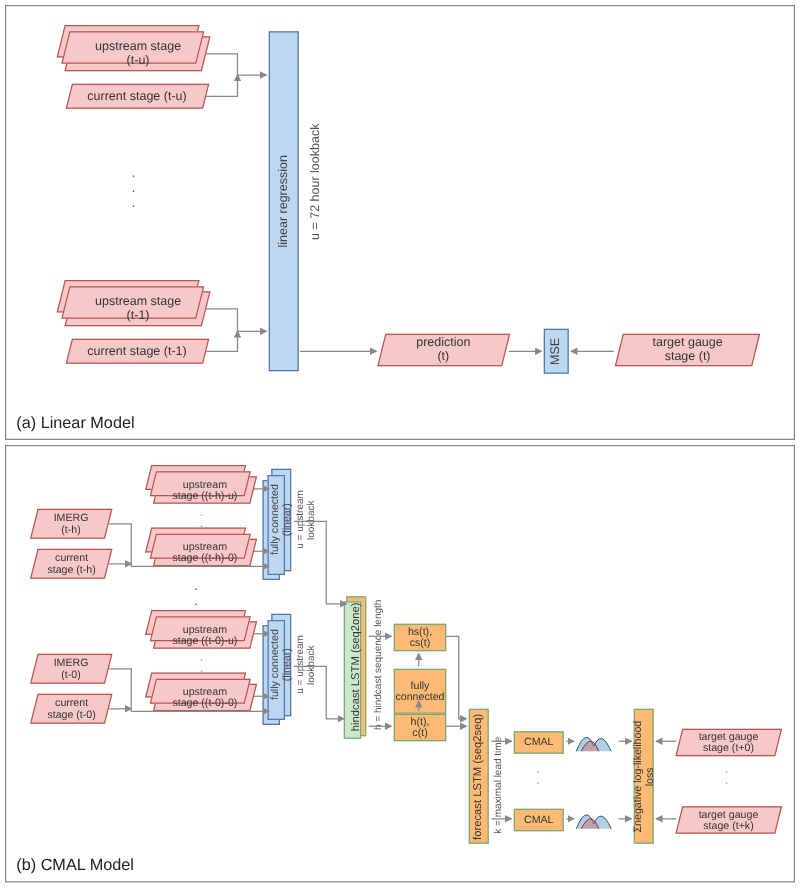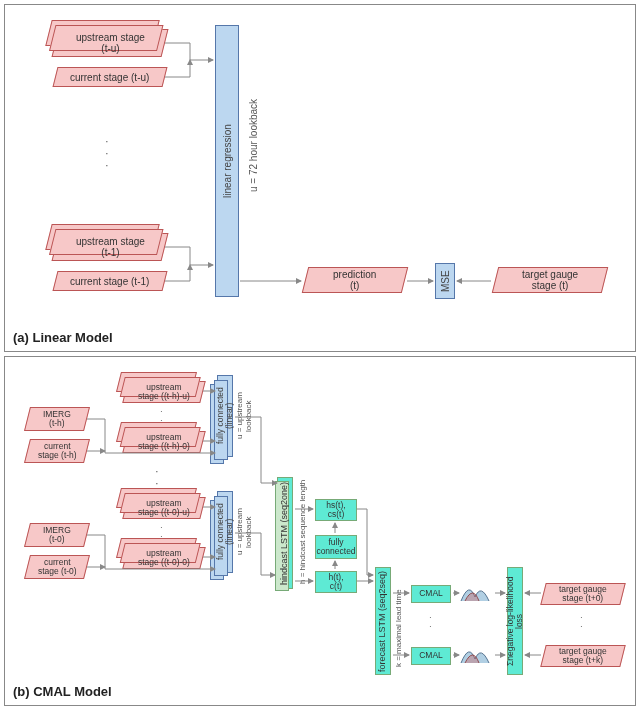--- a/index.html
+++ b/index.html
@@ -14,21 +14,21 @@
     margin: 4px;
     position: relative;
     background: #fff;
   }
   .panel-a { height: 348px; }
   .panel-b { height: 350px; }
   .caption {
     position: absolute;
     left: 8px;
     bottom: 6px;
-    font-weight: bold;
+    font-weight: normal;
     font-size: 13px;
     color: #222;
   }
   .pbox {
     position: absolute;
     border-width: 1px;
     border-style: solid;
     display: flex;
     align-items: center;
     justify-content: center;
@@ -67,21 +67,21 @@
   }
   .vbox {
     background: #bcd7f0;
     border-color: #57a;
     color: #444;
     font-size: 10px;
     writing-mode: vertical-rl;
     transform: rotate(180deg);
   }
   .green {
-    background: #5eead4;
+    background: #fdba74;
     border-color: #7a7;
     font-size: 9px;
     color: #333;
   }
   .green-vert { writing-mode: vertical-rl; transform: rotate(180deg); }
   .small { font-size: 8.5px; }
   svg.lines { position: absolute; left:0; top:0; pointer-events:none; }
   .dots-vert { position:absolute; color:#555; font-size:11px; }
   .distribution {
     position: absolute;
@@ -178,21 +178,21 @@
       <span class="inner">upstream<br>stage ((t-0)-0)</span>
     </div>
 
   <div class="pbox vbox stack-blue small" style="left:212px; top:134px; width:16px; height:82px;">fully connected<br>(linear)</div>
   <div class="pbox" style="border:none; left:234px; top:142px; width:12px; height:66px; writing-mode:vertical-rl; transform:rotate(180deg); font-size:8px; color:#555;">u = upstream<br>lookback</div>
 
   <div class="pbox green green-vert stack-green2" style="left:272px; top:120px; width:16px; height:112px;">hindcast LSTM (seq2one)</div>
   <div class="pbox" style="border:none; left:292px; top:122px; width:12px; height:106px; writing-mode:vertical-rl; transform:rotate(180deg); font-size:8px; color:#555;">h = hindcast sequence length</div>
 
   <div class="pbox green small" style="left:310px; top:142px; width:42px; height:22px;">hs(t),<br>cs(t)</div>
-  <div class="pbox green small" style="left:310px; top:178px; width:42px; height:24px;">fully<br>connected</div>
+  <div class="pbox green small" style="left:310px; top:178px; width:42px; height:36px;">fully<br>connected</div>
   <div class="pbox green small" style="left:310px; top:214px; width:42px; height:22px;text-align:center;">h(t),<br>c(t)</div>
 
   <div class="pbox green green-vert" style="left:370px; top:210px; width:16px; height:108px;">forecast LSTM (seq2seq)</div>
   <div class="pbox" style="border:none; left:388px; top:228px; width:12px; height:86px; writing-mode:vertical-rl; transform:rotate(180deg); font-size:8px; color:#555;">k = maximal lead time</div>
 
   <div class="pbox green small" style="left:406px; top:228px; width:40px; height:18px;">CMAL</div>
   <div class="dots-vert" style="left:424px; top:256px; font-size:8px;">·<br>·</div>
   <div class="pbox green small" style="left:406px; top:290px; width:40px; height:18px;">CMAL</div>
 
   <svg class="distribution" style="left:454px; top:222px;" width="36" height="26">

